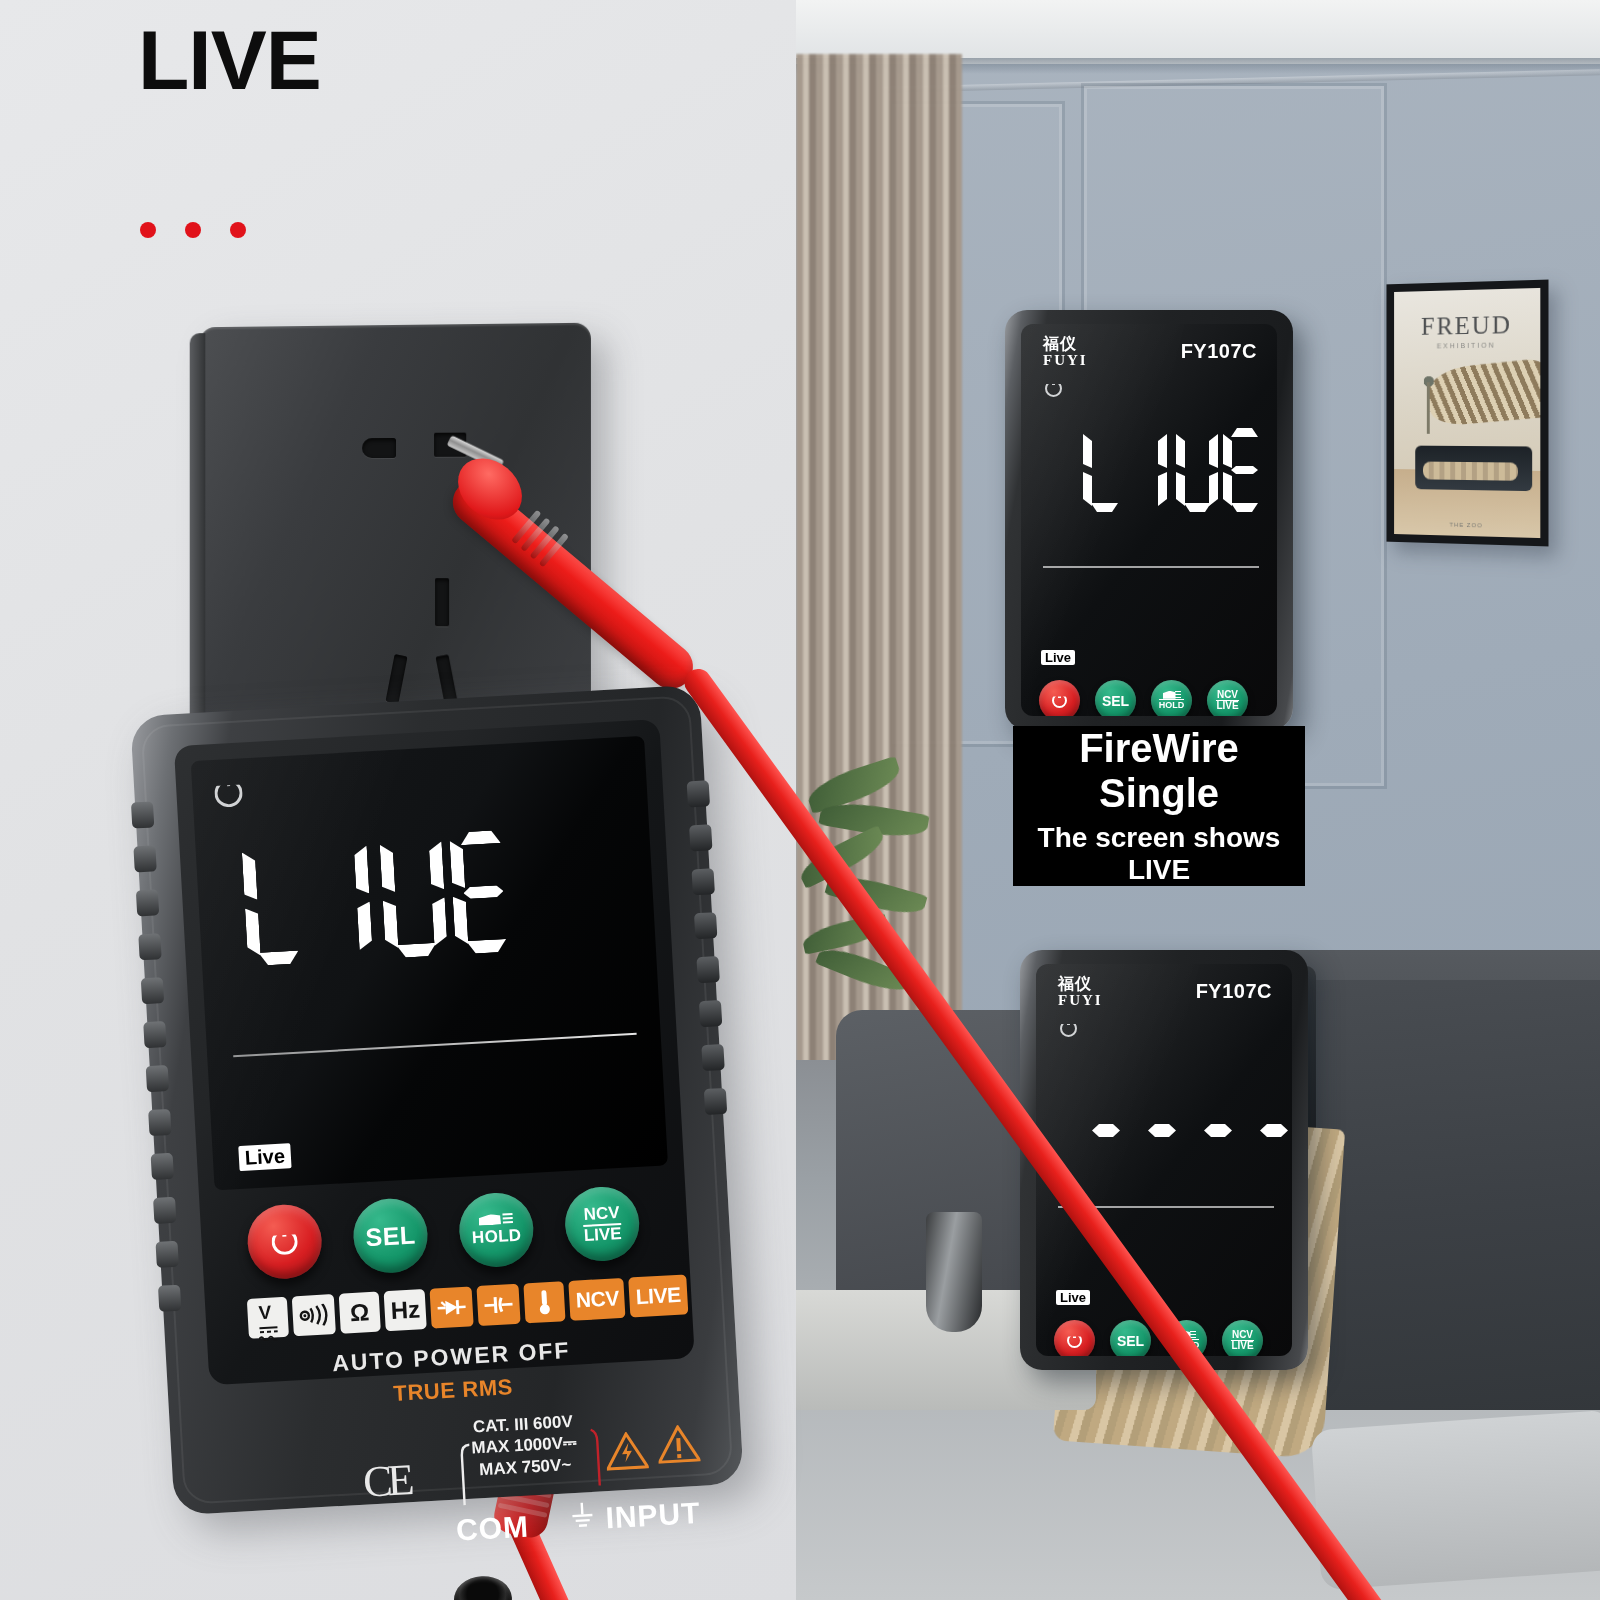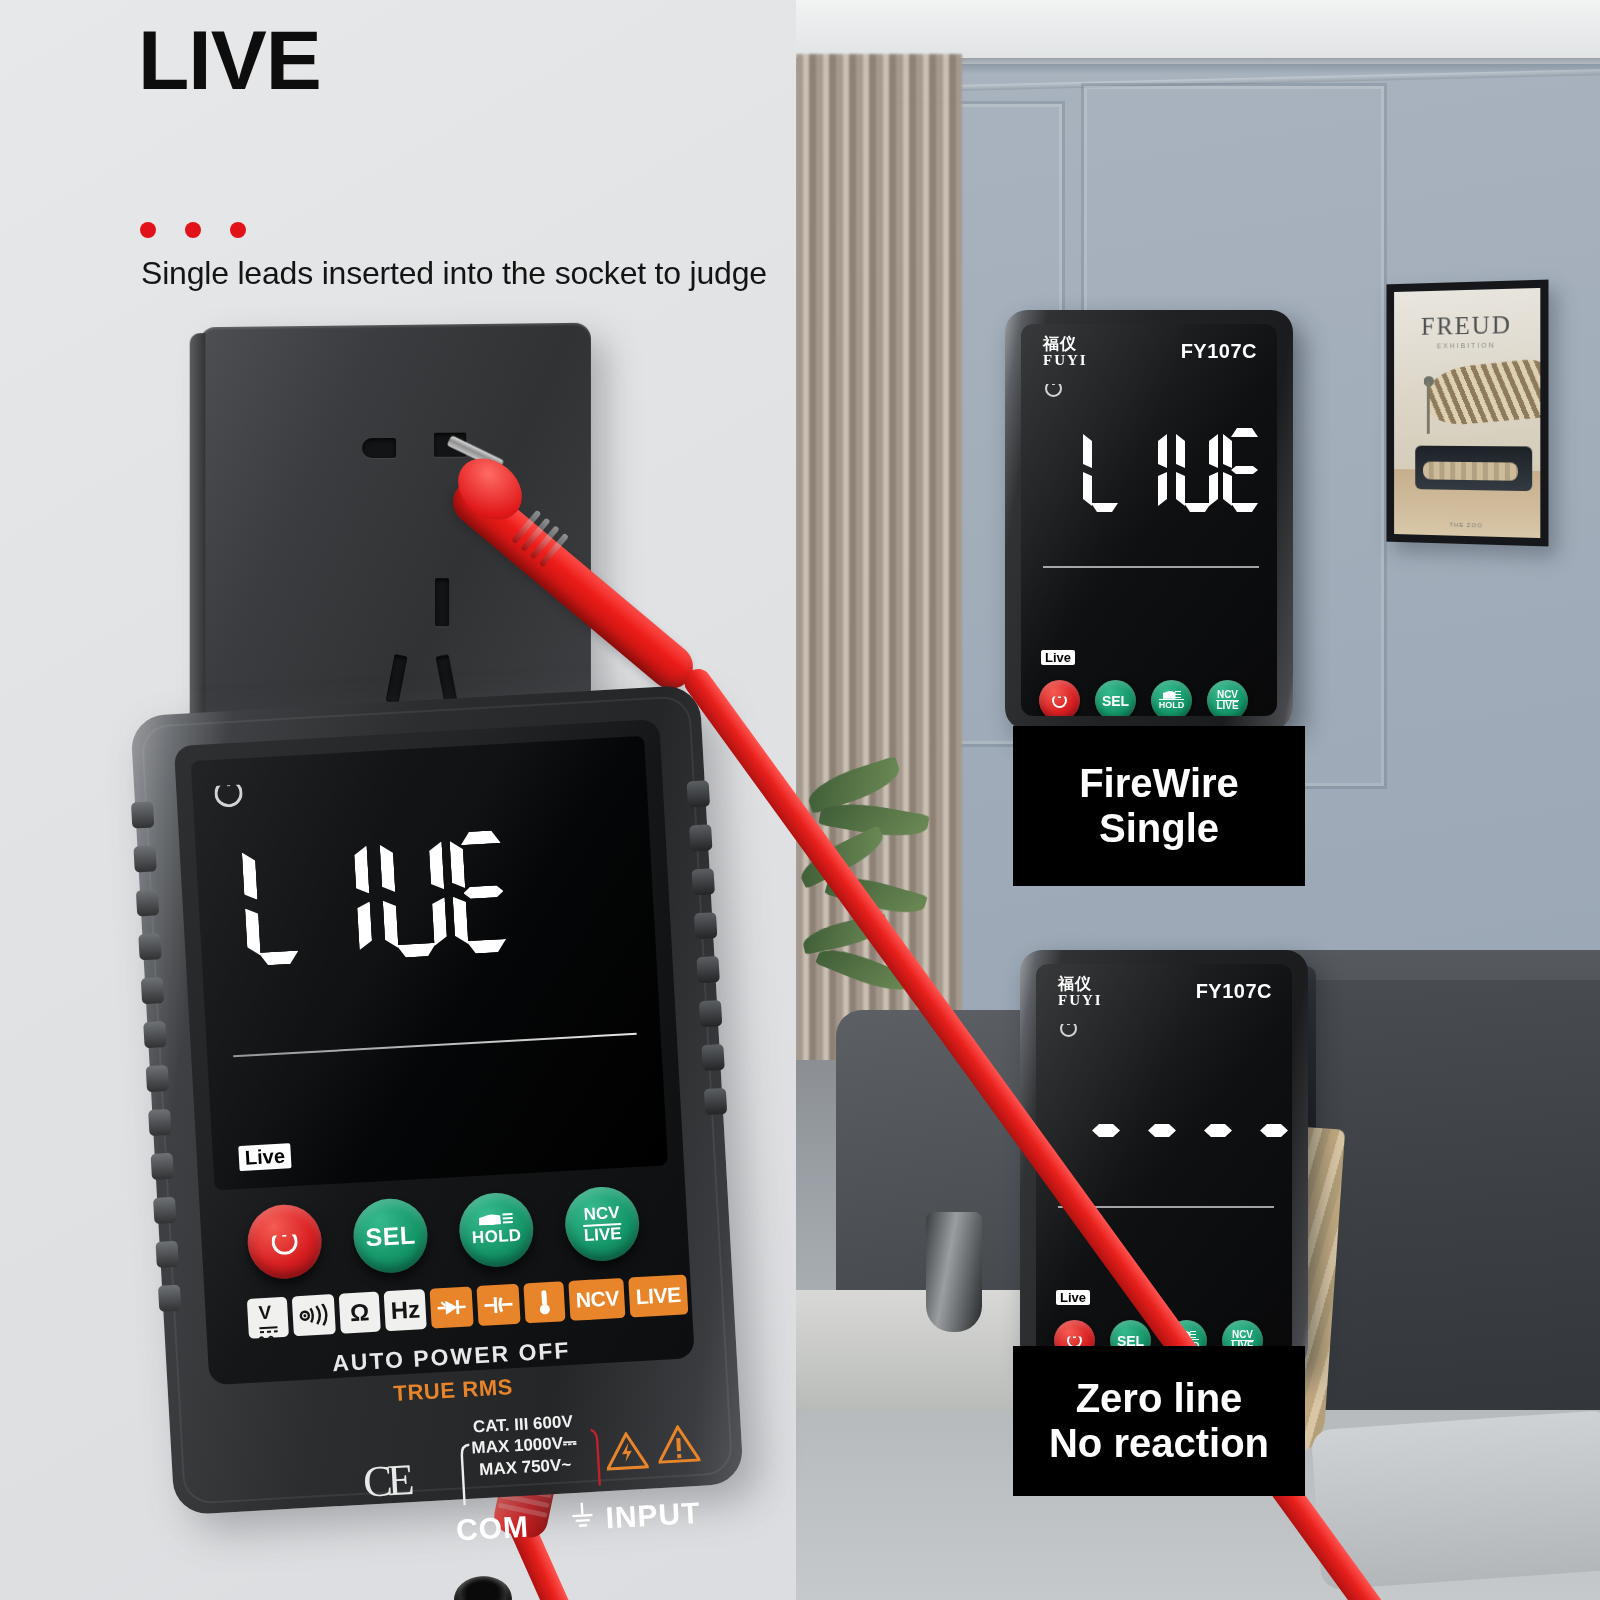--- a/index.html
+++ b/index.html
@@ -392,21 +392,20 @@
   </div>
 
   <div class="left-panel">
 
     <div class="headline">LIVE</div>
     <div class="dots">
       <span class="dot"></span>
       <span class="dot"></span>
       <span class="dot"></span>
     </div>
-    <div class="tagline">Single leads inserted into the socket to judge</div>
 
     <div class="socket">
       <div class="slot slot-l"></div>
       <div class="slot slot-r"></div>
       <div class="slot slot-mid"></div>
       <div class="slot slot-b1"></div>
       <div class="slot slot-b2"></div>
       <div class="probe-tip"></div>
     </div>
 
@@ -676,20 +675,21 @@
               <div>LIVE</div>
             </div>
         </div>
       </div>
     </div>
   </div>
 
   <div class="caption" style="left:1013px;top:726px;width:292px;height:160px">
     <div class="cap-1">FireWire</div>
     <div class="cap-1">Single</div>
+    <div class="cap-2">The screen shows LIVE</div>
   </div>
 
   <div class="meter-sm" style="left:1020px;top:950px;width:288px;height:420px">
     <div class="sm-shell"></div>
     <div class="sm-face">
       <div class="brand-cn">福仪</div>
       <div class="brand-en">FUYI</div>
       <div class="model">FY107C</div>
       <div class="sm-pw"></div>
 
@@ -722,18 +722,14 @@
         <div class="sbtn green">
           <div class="s-ncv">
               <div class="nl">NCV</div>
               <div>LIVE</div>
             </div>
         </div>
       </div>
     </div>
   </div>
 
-  <div class="caption" style="left:1013px;top:1346px;width:292px;height:150px">
-    <div class="cap-1">Zero line</div>
-    <div class="cap-1">No reaction</div>
-  </div>
 
 </div>
 
 </body></html>

